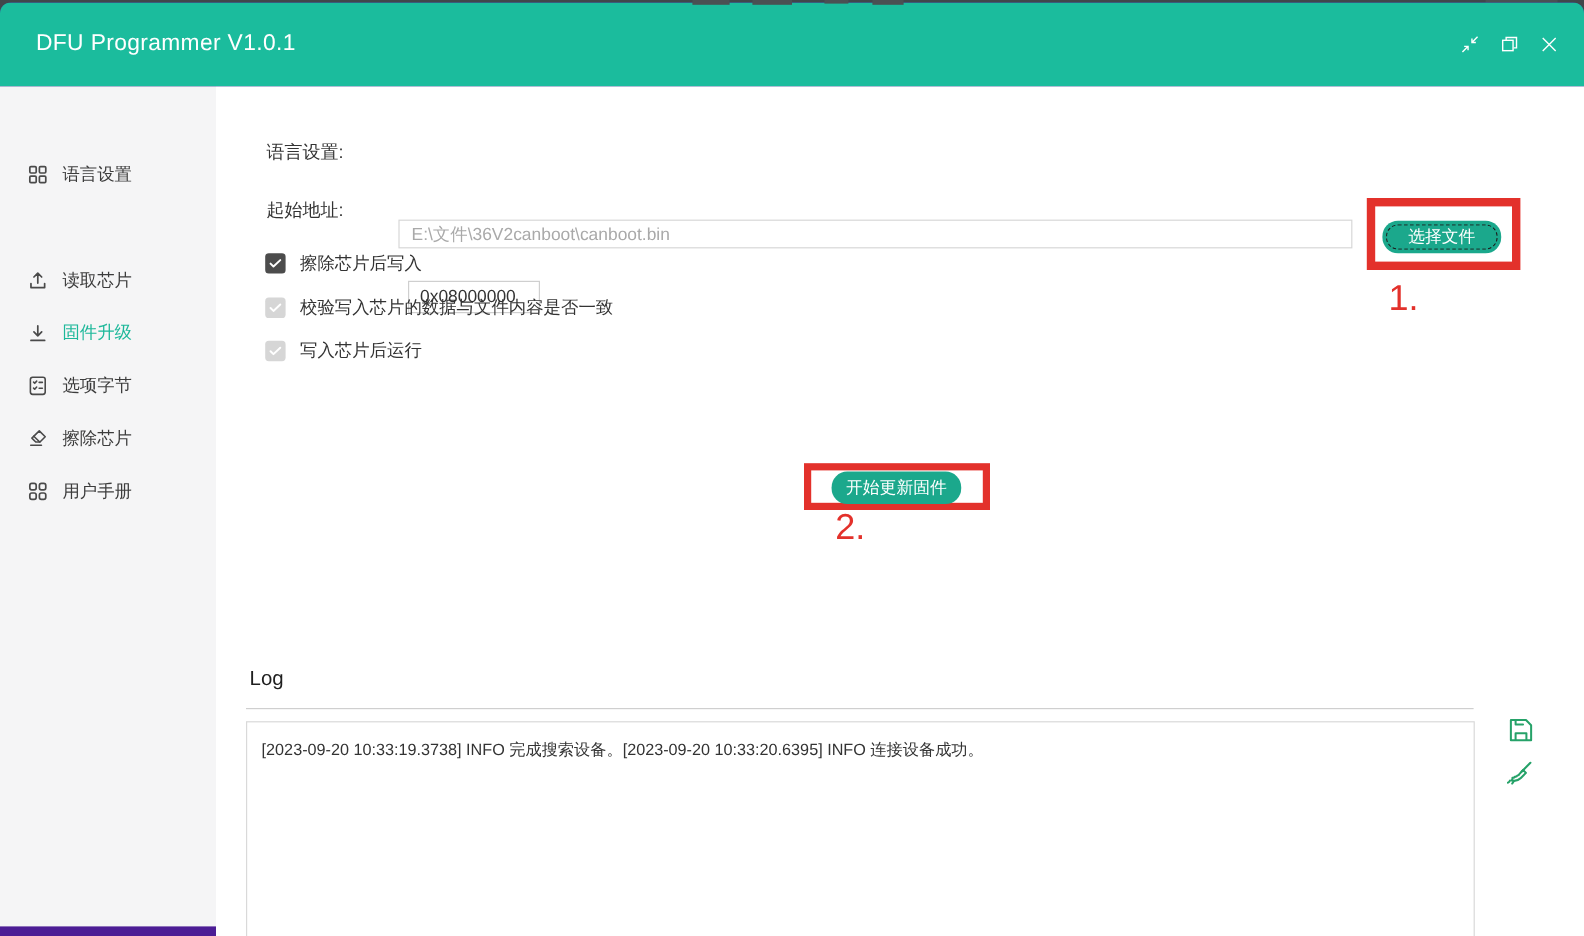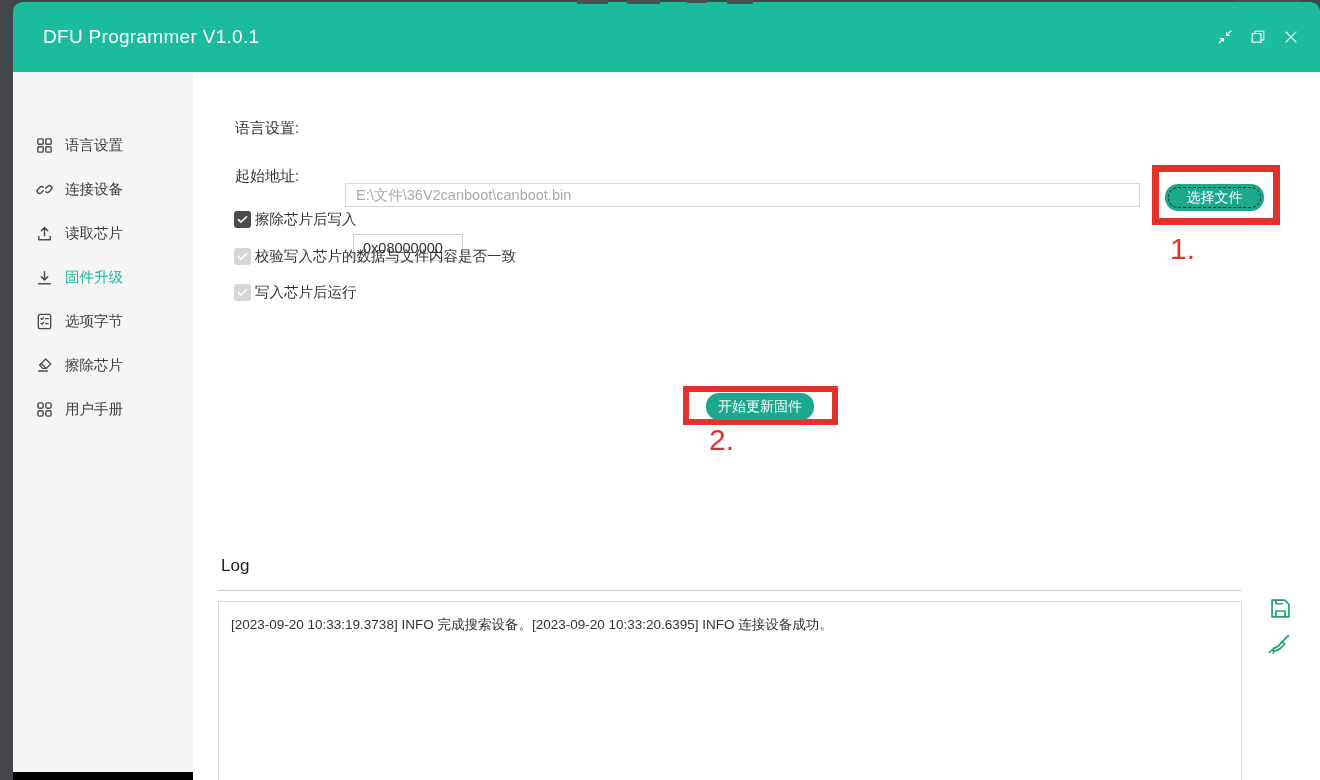--- a/index.html
+++ b/index.html
@@ -6,23 +6,23 @@
   html,body { width:1320px; height:780px; overflow:hidden; }
   body {
     background:#41464a;
     font-family:"Liberation Sans","DejaVu Sans",sans-serif;
     position:relative;
   }
   .edge-blob { position:absolute; top:0; background:#4a5053; z-index:1; }
 
   .window {
     position:absolute; left:0; right:0; top:2px; bottom:0;
-    background:#000000;
+    background:#4c1d95;
     border-radius:9px 9px 0 0;
-    overflow:hidden; z-index:2;margin-left:13px;
+    overflow:hidden; z-index:2;
   }
 
   
   .titlebar {
     position:absolute; left:0; right:0; top:0; height:70px;
     background:#1bbc9d;
   }
   .titlebar .title {
     position:absolute; left:30px; top:0; height:70px; line-height:70px;
     color:#ffffff; font-size:19px; font-weight:400; letter-spacing:.3px;
@@ -84,21 +84,21 @@
 
   .annotation {
     position:absolute; color:#e3312b; font-size:30px; z-index:6;
   }
   .annot-1 { left:977px; top:160px; }
   .annot-2 { left:516px; top:351px; }
 
   
   .cb-row {
     position:absolute; left:41px; height:22px;
-    display:flex; align-items:center; gap:4px;
+    display:flex; align-items:center; gap:12px;
     font-size:14.5px; color:#333; cursor:pointer;
   }
   .cb-box {
     width:17px; height:17px; border-radius:3px; background:#4c4c4c;
     display:flex; align-items:center; justify-content:center; flex:0 0 auto;
   }
   .cb-row.disabled .cb-box { background:#d6d6d6; }
   .cb-box svg { display:block; }
 
   
@@ -155,29 +155,20 @@
         <svg viewBox="0 0 20 20" width="19" height="19" fill="none" stroke="currentColor" stroke-width="1.5">
           <rect x="3" y="3" width="5.6" height="5.6" rx="1"></rect>
             <rect x="11.4" y="3" width="5.6" height="5.6" rx="1"></rect>
           <rect x="3" y="11.4" width="5.6" height="5.6" rx="1"></rect>
             <rect x="11.4" y="11.4" width="5.6" height="5.6" rx="1"></rect>
         </svg>
       </span>
       <span class="label">语言设置</span>
     </div>
 
-    <div class="side-item" style="top:101px">
-      <span class="icon">
-        <svg viewBox="0 0 20 20" width="19" height="19" fill="none" stroke="currentColor" stroke-width="1.5" stroke-linecap="round">
-          <path d="M8.7 11.3l-2.2 2.2a2.55 2.55 0 01-3.6-3.6l2.2-2.2a2.55 2.55 0 013.6 0"></path>
-          <path d="M11.3 8.7l2.2-2.2a2.55 2.55 0 013.6 3.6l-2.2 2.2a2.55 2.55 0 01-3.6 0"></path>
-        </svg>
-      </span>
-      <span class="label">连接设备</span>
-    </div>
 
     <div class="side-item" style="top:145px">
       <span class="icon">
         <svg viewBox="0 0 20 20" width="19" height="19" fill="none" stroke="currentColor" stroke-width="1.5" stroke-linecap="round" stroke-linejoin="round">
           <path d="M4 13v3.5h12V13"></path>
             <path d="M10 12.5V3.8M6.6 7.2L10 3.8l3.4 3.4"></path>
         </svg>
       </span>
       <span class="label">读取芯片</span>
     </div>

